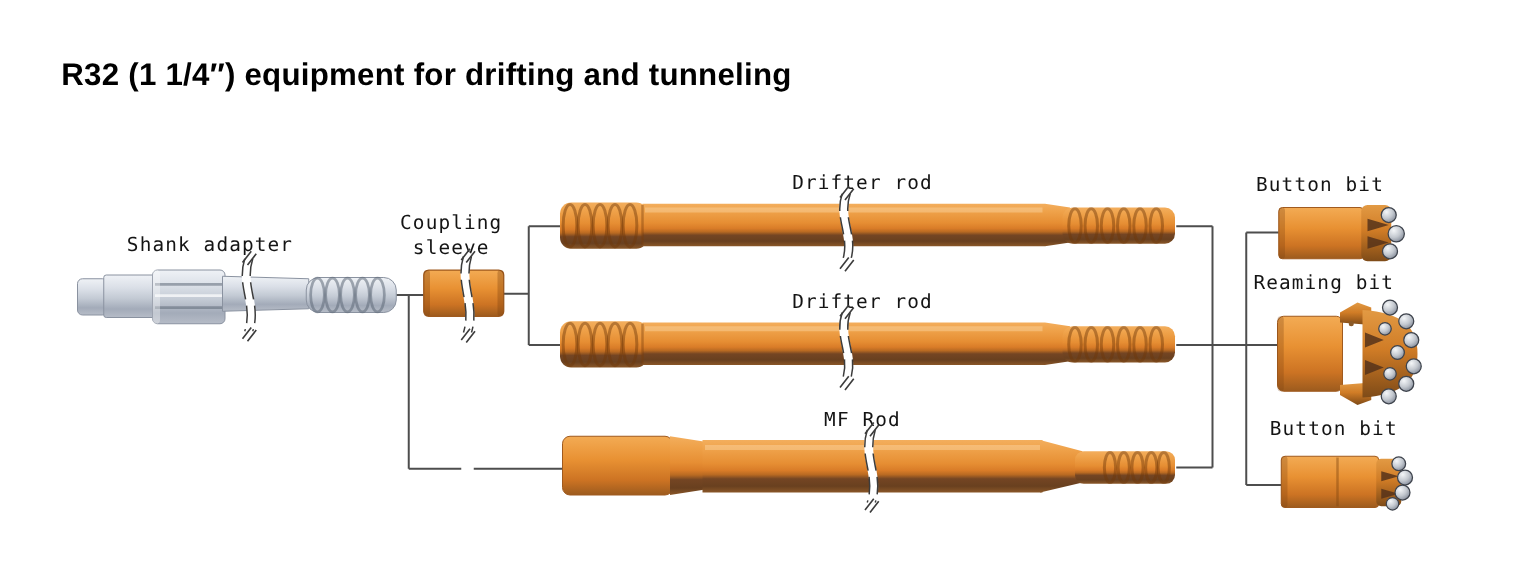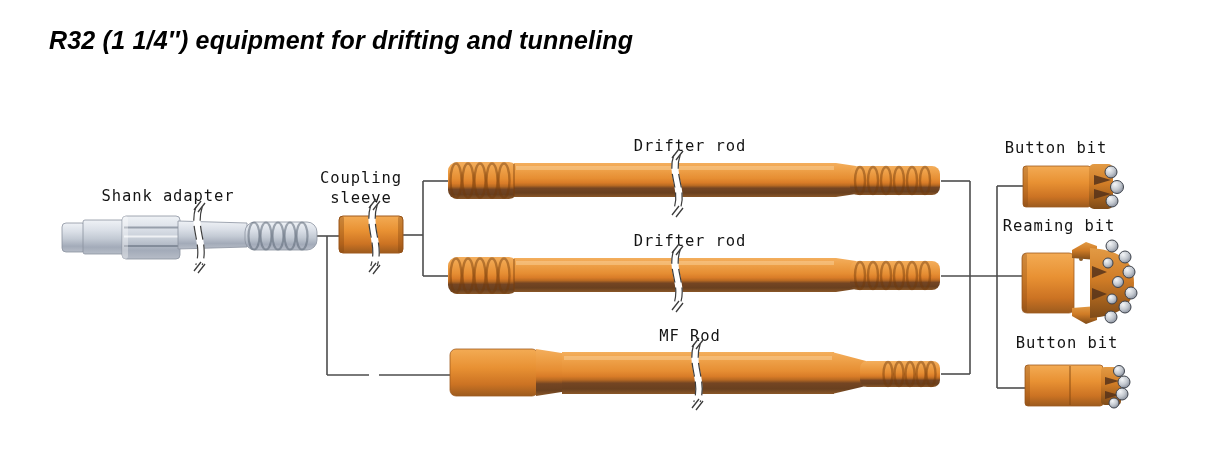--- a/index.html
+++ b/index.html
@@ -2,24 +2,23 @@
 <html><head>
 <meta charset="utf-8">
 <style>
   html,body { margin:0; padding:0; }
   body {
     width:1215px; height:450px; position:relative; overflow:hidden;
     background:#ffffff;
     font-family:"Liberation Sans", sans-serif;
   }
   .page-title {
-    position:absolute; left:49px; top:9px;
+    position:absolute; left:49px; top:29px;
     font-size:25px; font-weight:bold; color:#000; letter-spacing:0.2px;
     white-space:nowrap;
-    font-style:italic;
   }
   svg.diagram { position:absolute; left:0; top:0; }
   .lbl {
     font-family:"DejaVu Sans Mono", monospace;
     font-size:15.5px; letter-spacing:0.9px;
     fill:#141414; text-anchor:middle;
   }
   .cline { stroke:#4d4d4d; stroke-width:1.6; fill:none; }
   .bwhite { stroke:#ffffff; stroke-width:7; fill:none; stroke-linecap:round; }
   .bedge  { stroke:#3c3c3c; stroke-width:1.2; fill:none; stroke-dasharray:14 5; }

